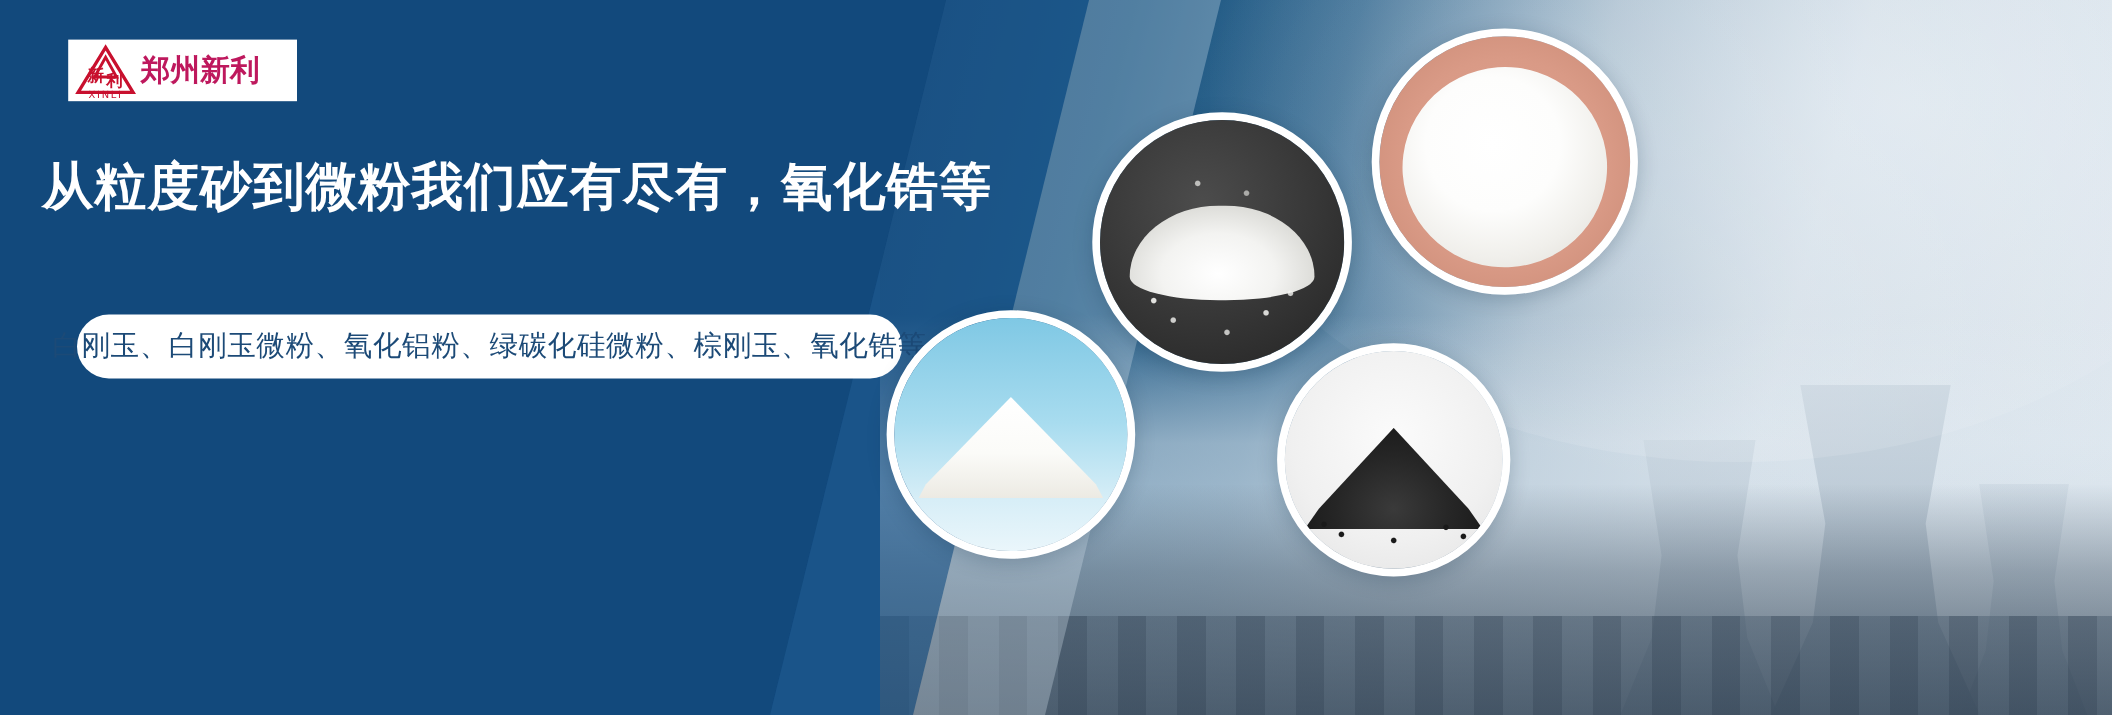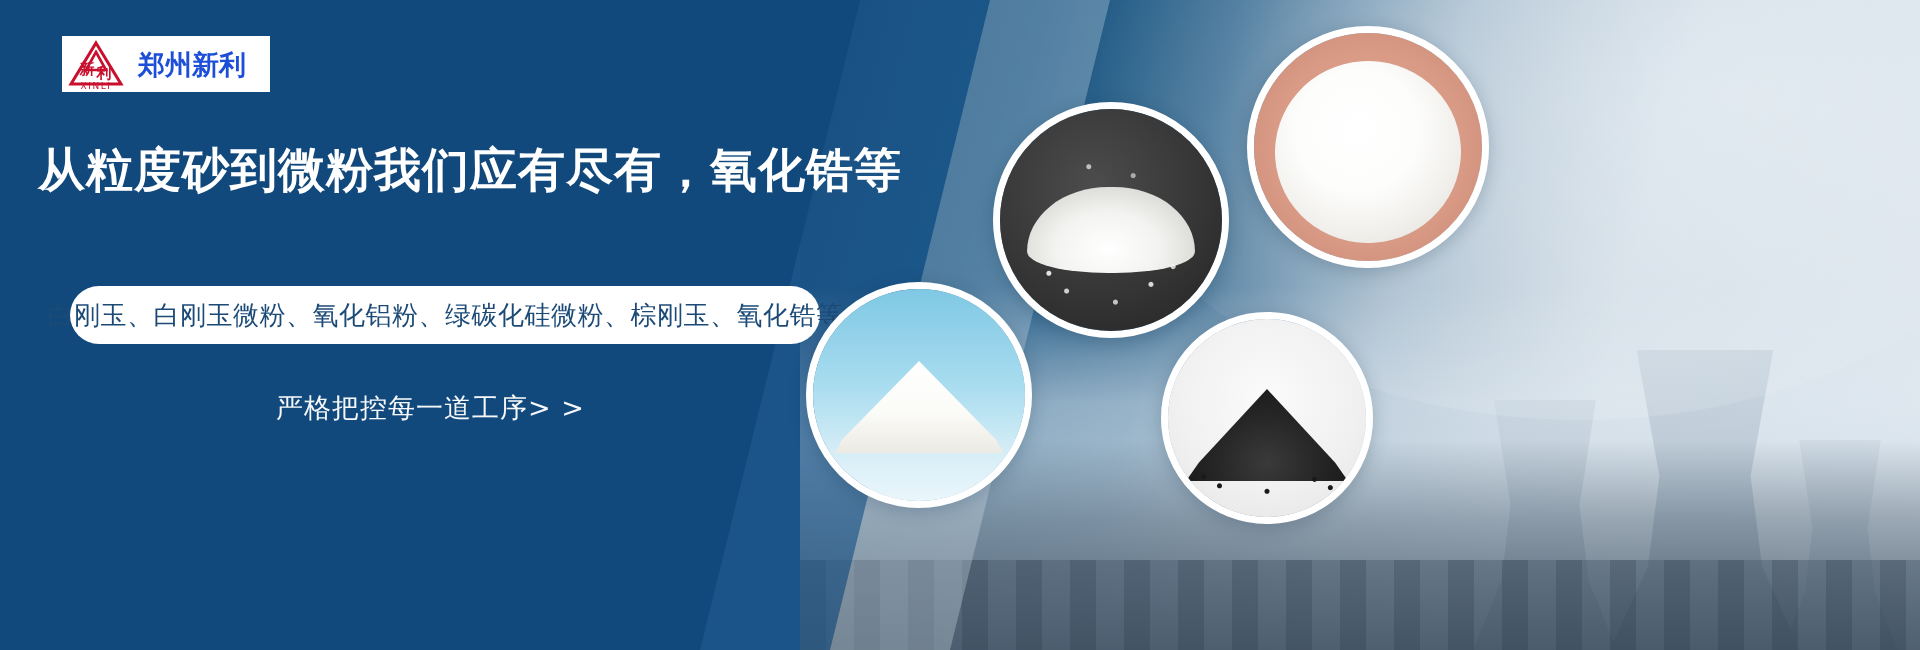--- a/index.html
+++ b/index.html
@@ -132,24 +132,24 @@
     box-sizing: border-box;
   }
   .logo-mark {
     position: relative;
     width: 56px;
     height: 52px;
     flex: 0 0 auto;
   }
   .logo-mark svg { display: block; }
   .logo-word {
-    margin-left: 14px;
+    margin-left: 4px;
     font-size: 27px;
     font-weight: 700;
-    color: #1d4ed8;
+    color: #be185d;
     letter-spacing: 0px;
     white-space: nowrap;
     line-height: 1;
     font-family: "DejaVu Sans", "Liberation Sans", sans-serif;
     text-align: right;
   }
 
   
   .headline {
     position: absolute;
@@ -326,21 +326,20 @@
     </div>
     <div class="logo-word">郑州新利</div>
   </div>
 
   <div class="headline">从粒度砂到微粉我们应有尽有，氧化锆等</div>
 
   <div class="pill">
     <span class="pill-text">白刚玉、白刚玉微粉、氧化铝粉、绿碳化硅微粉、棕刚玉、氧化锆等</span>
   </div>
 
-  <div class="tagline">严格把控每一道工序&gt; &gt;</div>
 
   <div class="circle c-white-dark">
     <div class="inner">
       <div class="pile"></div>
       <div class="speck"></div>
     </div>
   </div>
 
   <div class="circle c-white-pink">
     <div class="inner">

